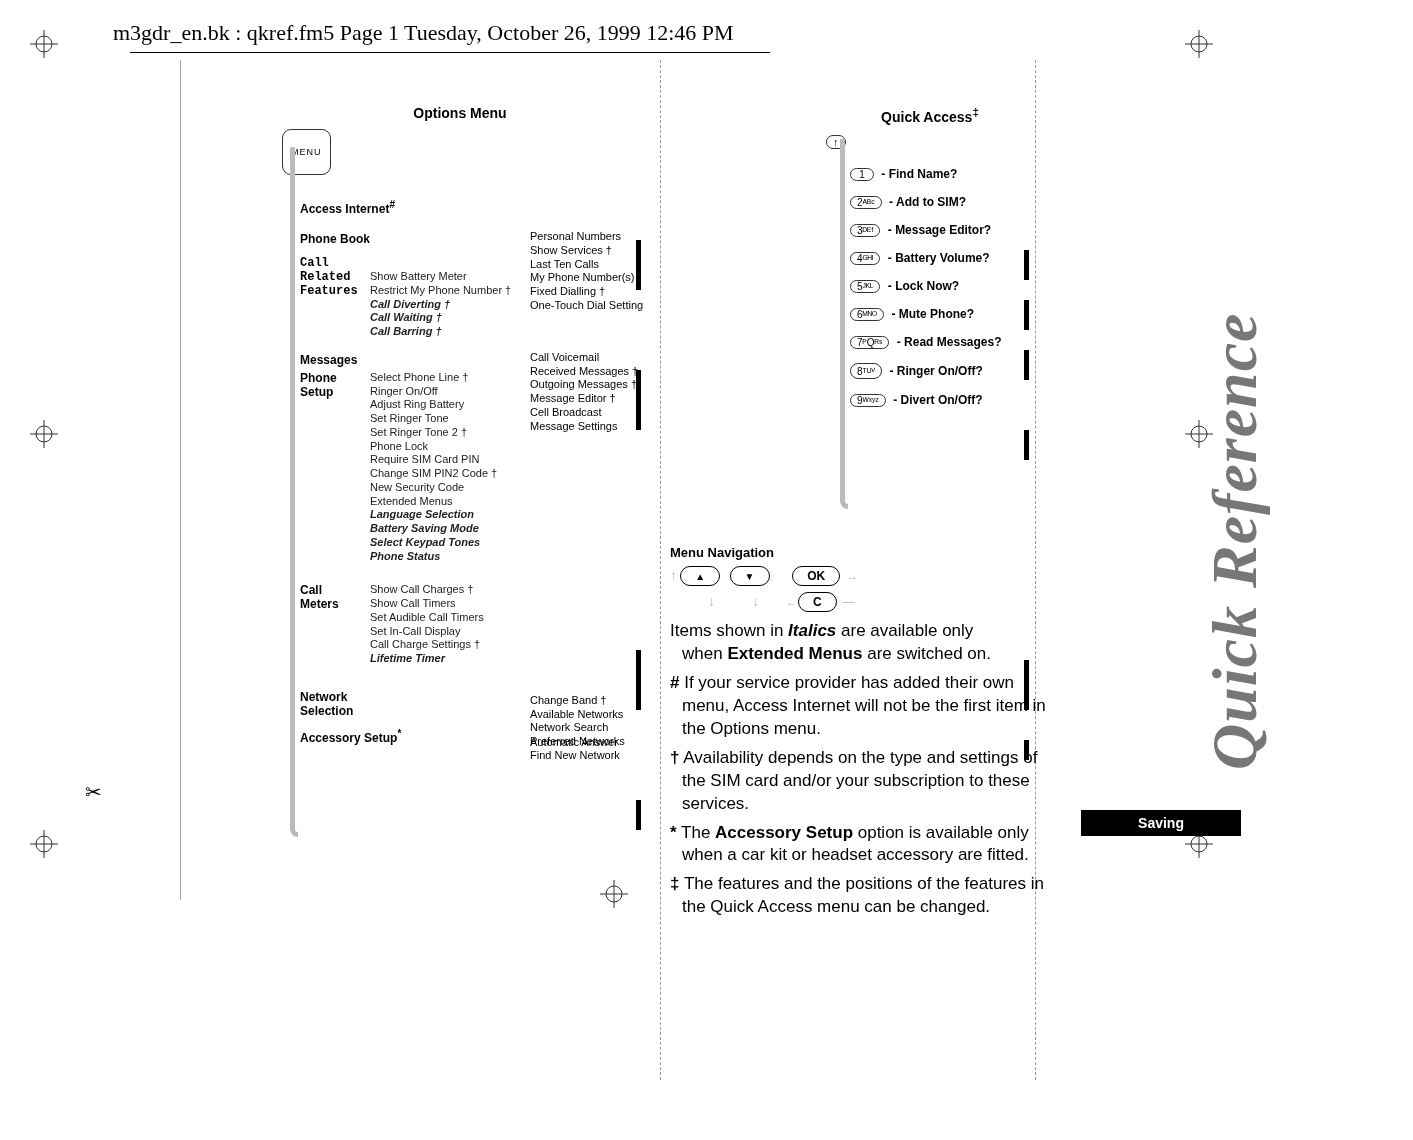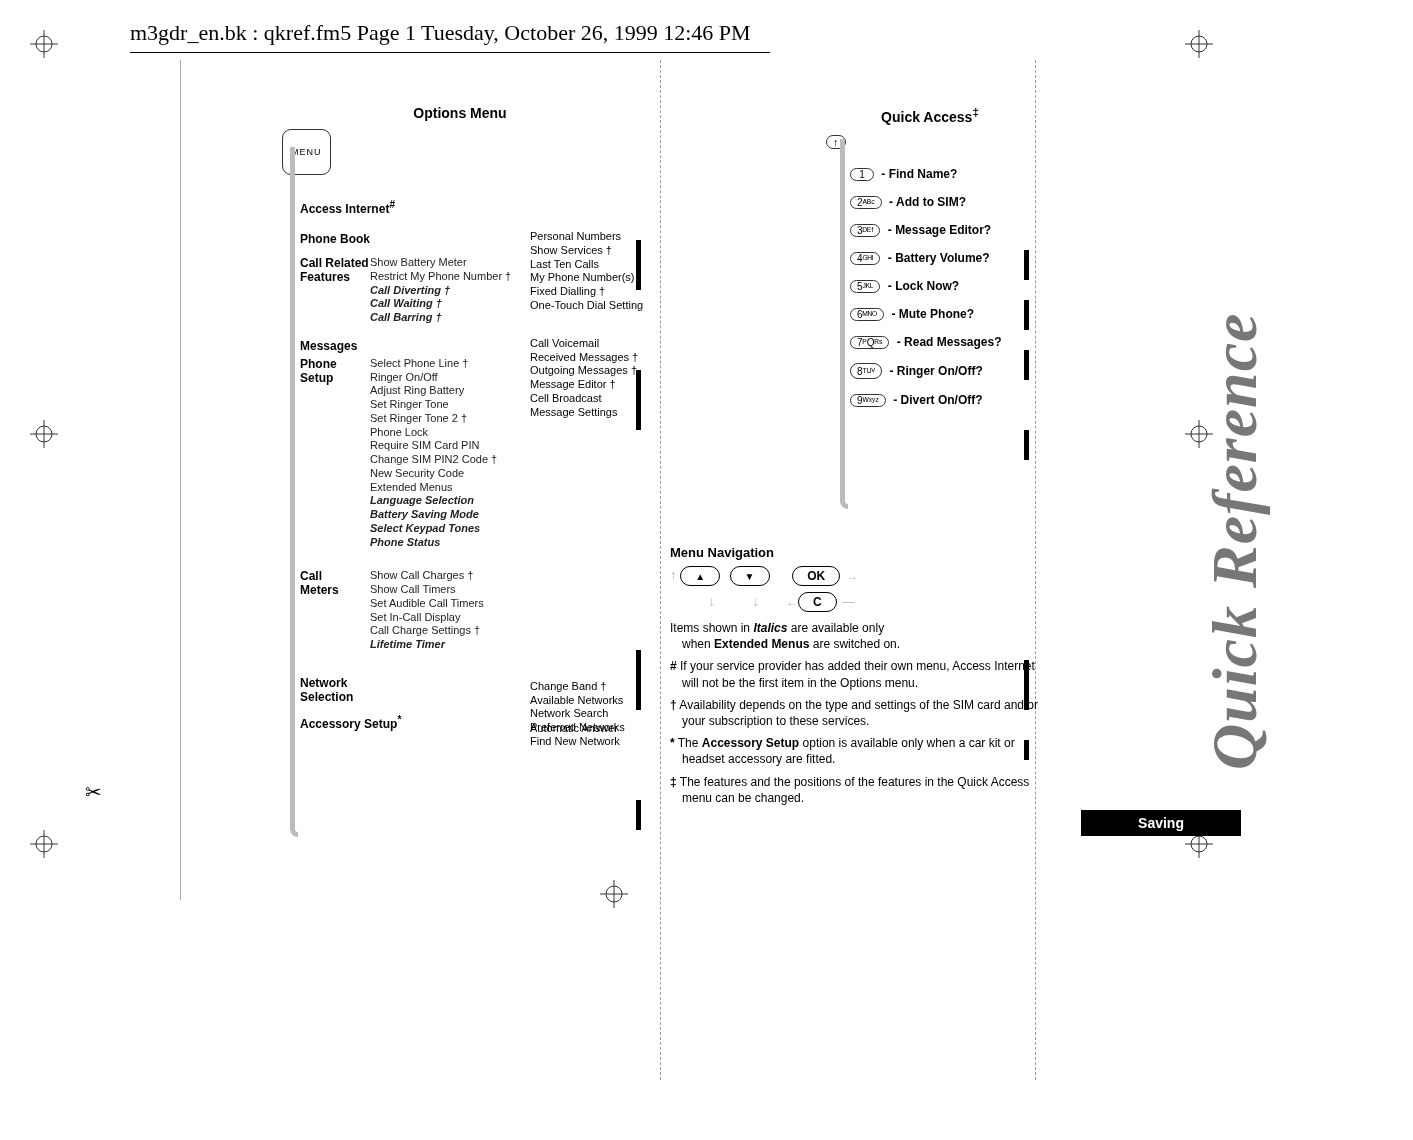--- a/index.html
+++ b/index.html
@@ -7,21 +7,21 @@
     width: 1413px;
     height: 1140px;
     background: #fff;
     font-family: Arial, Helvetica, sans-serif;
     position: relative;
     color: #000;
   }
   .page-header {
     position: absolute;
     top: 20px;
-    left: 130px;
+    left: 113px;
     font-size: 22px;
     font-family: "Times New Roman", serif;
   }
   .header-rule {
     position: absolute;
     top: 52px;
     left: 130px;
     width: 640px;
     height: 1px;
     background: #000;
@@ -194,21 +194,21 @@
     border:1px solid #000;
     border-radius:14px;
     padding:2px 14px;
     font-size:12px;
     margin-right:6px;
     position:relative;
   }
   .arrow-up::before{content:"▲";font-size:10px;}
   .arrow-dn::before{content:"▼";font-size:10px;}
   .notes {
-    font-size:12px;
+    font-size:17px;
     line-height:1.35;
     margin-top:6px;
   }
   .notes p { margin:2px 0 6px 0; text-indent:-12px; padding-left:12px;}
   .notes b { font-weight:bold; }
   .notes .it { font-style:italic; font-weight:bold;}
 
   
   .spine {
     position:absolute;
@@ -330,21 +330,21 @@
       <div>Show Services †</div>
       <div>Last Ten Calls</div>
       <div>My Phone Number(s)</div>
       <div>Fixed Dialling †</div>
       <div>One-Touch Dial Setting</div>
     </div>
   </div>
 
   
   <div class="branch" style="margin-top:10px;">
-    <span class="branch-label" style="max-width:80px;display:inline-block;">Call Related Features</span>
+    <span class="branch-label" style="max-width:80px;display:inline-block;font-family:Liberation Mono, monospace;">Call Related Features</span>
     <div class="sub" style="margin-top:-28px;">
       <div>Show Battery Meter</div>
       <div>Restrict My Phone Number †</div>
       <div class="it">Call Diverting †</div>
       <div class="it">Call Waiting †</div>
       <div class="it">Call Barring †</div>
     </div>
   </div>
 
   

